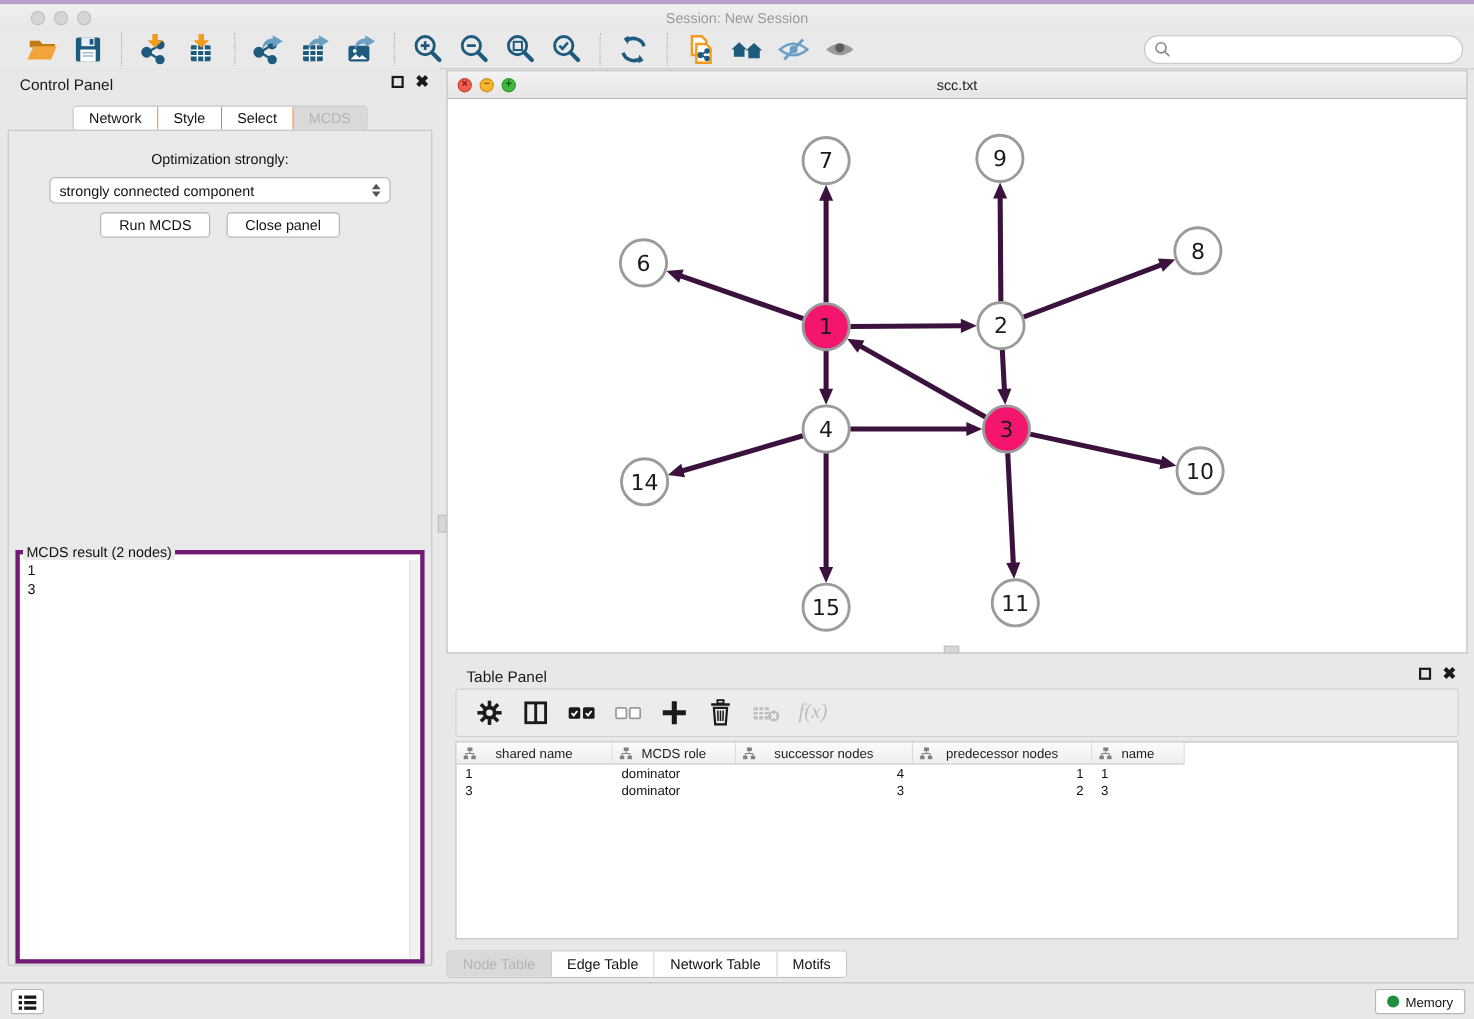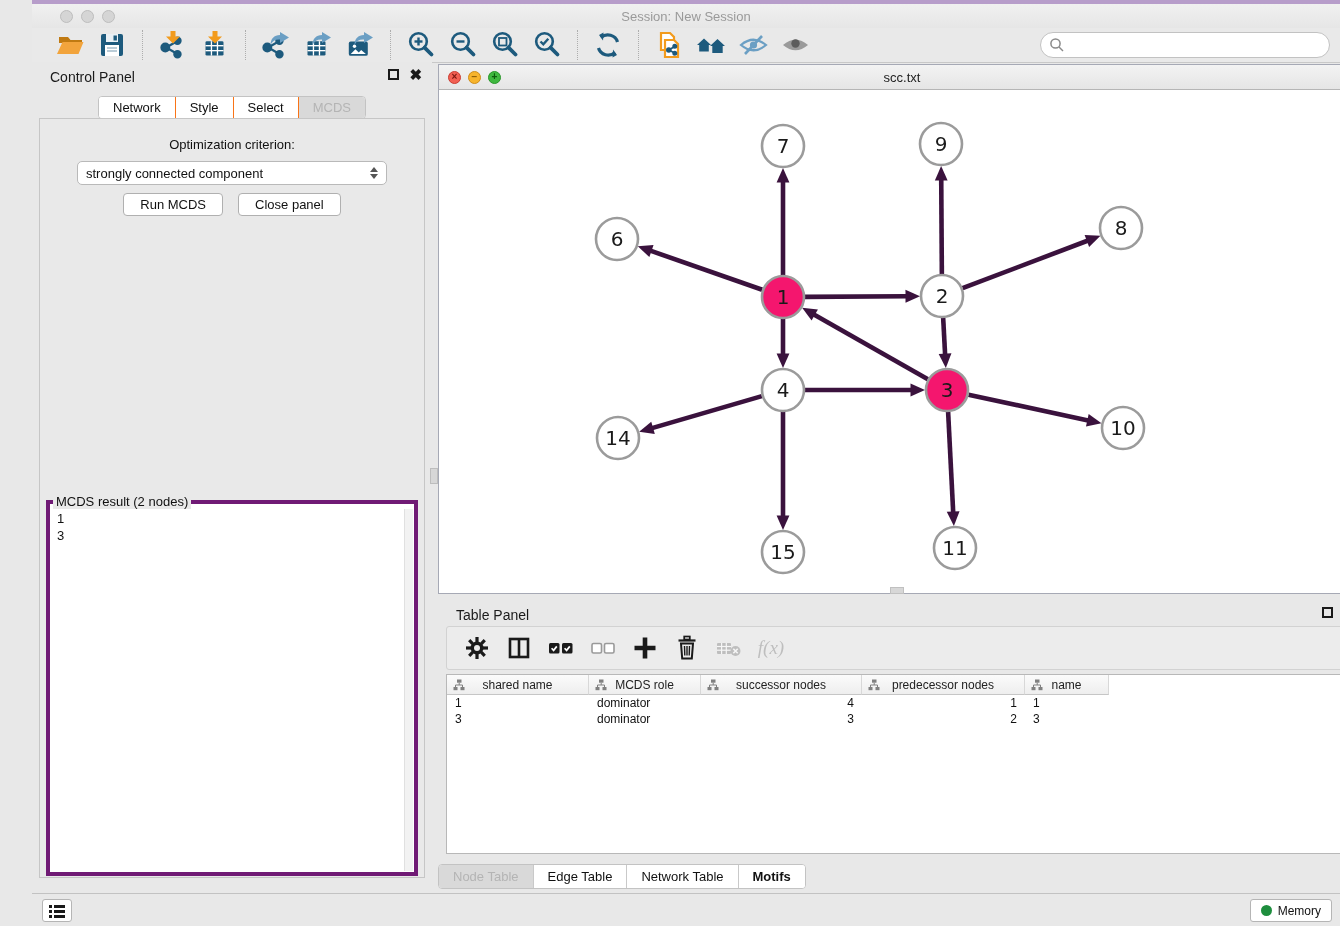--- a/index.html
+++ b/index.html
@@ -1,19 +1,19 @@
 <!DOCTYPE html>
 <html><head>
 <meta charset="utf-8">
 <style>
   * { margin:0; padding:0; box-sizing:border-box; }
   html,body { width:1340px; height:926px; }
   body { font-family:"Liberation Sans", sans-serif; background:#e8e8e8; position:relative; overflow:hidden; }
 
-  .app { position:absolute; inset:0; background:#e8e8e8;margin-left:32px; }
+  .app { position:absolute; inset:0; background:#e8e8e8; }
 
   .top-strip { position:absolute; left:0; top:0; right:0; height:4px; background:#b79dca; }
 
   
   .titlebar { position:absolute; left:0; top:4px; right:0; height:24px;
       background:linear-gradient(#f0f0f0,#e6e6e6); display:flex; align-items:center; }
   .traffic { display:flex; gap:8px; margin-left:28px; }
   .light { width:13px; height:13px; border-radius:50%; background:#d5d5d5; border:1px solid #bdbdbd; }
   .titlebar .title { position:absolute; left:0; right:0; text-align:center; color:#9a9a9a; font-size:13px; }
 
@@ -85,21 +85,21 @@
   .thead { display:flex; height:20px; }
   .th { position:relative; background:linear-gradient(#fbfbfb,#eeeeee); border-right:1px solid #d8d8d8; border-bottom:1px solid #c6c6c6;
       font-size:12px; color:#222; display:flex; align-items:center; justify-content:center; }
   .th .th-icon { position:absolute; left:6px; top:4px; }
   .trow { display:flex; height:16px; }
   .td { font-size:12px; color:#111; padding:1px 8px 0 8px; white-space:nowrap; overflow:hidden; }
 
   .tp-tabs { position:absolute; left:0; right:0; top:264px; display:flex; justify-content:flex-start; }
   .tp-tabstrip { display:flex; border:1px solid #c3c3c3; border-radius:4px; overflow:hidden; background:#fff; }
   .tp-tab { padding:4px 14px; font-size:13px; background:#fff; color:#111; border-right:1px solid #c9c9c9; white-space:nowrap; }
-  .tp-tab:last-child { border-right:none;font-weight:bold; }
+  .tp-tab:last-child { border-right:none; }
   .tp-tab.selected { background:#d9d9d9; color:#b4b4b4; }
 
   
   .statusbar { position:absolute; left:0; right:0; bottom:0; height:33px; background:#e8e8e8; border-top:1px solid #c2c2c2; }
   .status-left-btn { position:absolute; left:10px; top:5px; width:30px; height:23px; background:#fff; border:1px solid #b5b5b5; border-radius:3px; display:flex; align-items:center; justify-content:center; }
   .memory-btn { position:absolute; right:8px; top:5px; height:23px; background:#fff; border:1px solid #b5b5b5; border-radius:3px;
       display:flex; align-items:center; gap:6px; padding:0 10px; font-size:12px; color:#111; }
   .memory-dot { width:11px; height:11px; border-radius:50%; }
 </style>
 </head>
@@ -308,21 +308,21 @@
         <span class="close-x">✖</span>
       </span>
     </div>
     <div class="tabstrip" id="cp-tabs">
         <div class="tab">Network</div>
         <div class="tab">Style</div>
         <div class="tab">Select</div>
         <div class="tab selected">MCDS</div>
       </div>
     <div class="cp-content">
-      <div class="opt-label">Optimization criterion:</div>
+      <div class="opt-label">Optimization strongly:</div>
       <div class="criterion-select">
         <span>strongly connected component</span>
         <span class="stepper">
             <span class="up"></span>
             <span class="down"></span>
           </span>
       </div>
       <div class="cp-buttons">
         <button class="cp-btn">Run MCDS</button>
         <button class="cp-btn">Close panel</button>

